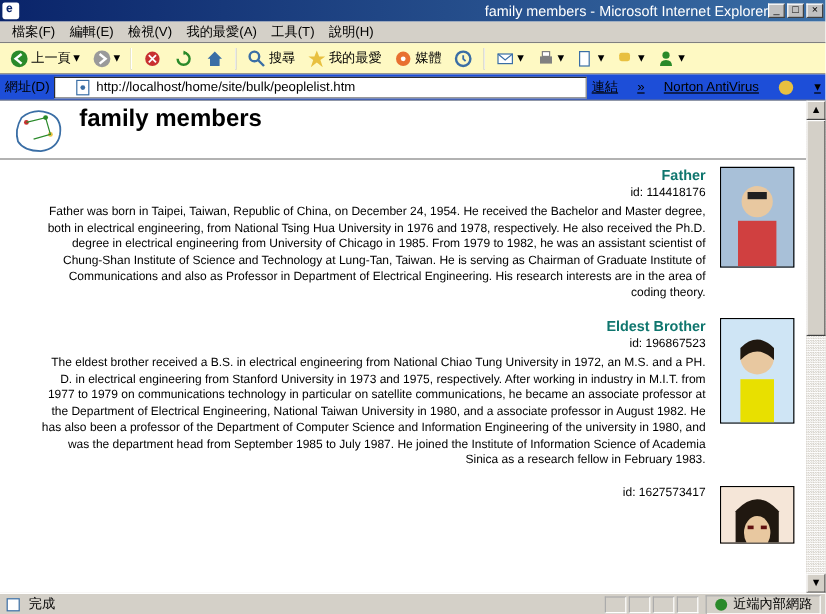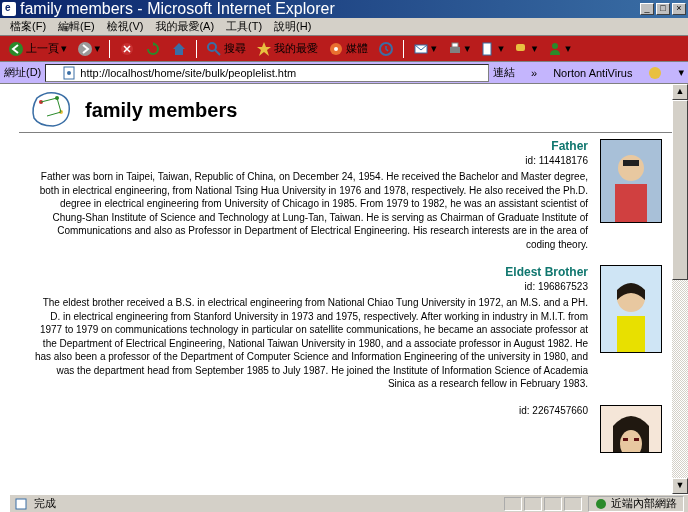--- a/index.html
+++ b/index.html
@@ -1,59 +1,59 @@
 <!DOCTYPE html>
 <html><head>
 <meta charset="utf-8">
 <style>
 * { margin: 0; padding: 0; box-sizing: border-box; }
 body { font-family: "Microsoft Sans Serif", Tahoma, sans-serif; font-size: 11px; background: #fff; width: 688px; height: 512px; overflow: hidden; position: relative; }
 
 .titlebar { background: linear-gradient(to right, #0a246a, #3a6ea5); color: #fff; height: 18px; display: flex; align-items: center; padding: 0 2px; }
 .titlebar-icon { width: 14px; height: 14px; margin-right: 4px; background: #fff; border-radius: 2px; position: relative; }
 .titlebar-icon::after { content: "e"; color: #0a246a; font-weight: bold; font-size: 10px; position: absolute; left: 3px; top: 0; }
-.titlebar-text { flex: 1; font-size: 16px; }
+.titlebar-text { flex: 1; font-size: 12px; text-align: right; }
 .titlebar-btns { display: flex; gap: 2px; }
 .titlebar-btn { width: 14px; height: 12px; background: #c0c0c0; border: 1px solid #fff; border-right-color: #404040; border-bottom-color: #404040; font-size: 9px; text-align: center; line-height: 9px; color: #000; cursor: pointer; }
 
 .menubar { background: #d4d0c8; height: 18px; display: flex; align-items: center; padding: 0 4px; border-bottom: 1px solid #808080; }
 .menubar span { padding: 0 6px; cursor: pointer; }
 
-.toolbar { background: #b91c1c; height: 26px; display: flex; align-items: center; padding: 0 4px; gap: 2px; border-bottom: 1px solid #808080; }
+.toolbar { background: #fef9c3; height: 26px; display: flex; align-items: center; padding: 0 4px; gap: 2px; border-bottom: 1px solid #808080; }
 .tb-btn { padding: 2px 4px; display: flex; align-items: center; gap: 2px; cursor: pointer; }
 .tb-sep { width: 1px; height: 18px; background: #808080; margin: 0 3px; border-right: 1px solid #fff; }
 .tb-icon { width: 16px; height: 16px; display: inline-block; }
 
-.addrbar { background: #c4b5fd; height: 22px; display: flex; align-items: center; padding: 0 4px; gap: 4px; border-bottom: 1px solid #808080; }
+.addrbar { background: #1d4ed8; height: 22px; display: flex; align-items: center; padding: 0 4px; gap: 4px; border-bottom: 1px solid #808080; }
 .addr-input { flex: 1; height: 18px; border: 1px inset #808080; background: #fff; padding: 0 16px; display: flex; align-items: center; font-size: 11px; }
 .addr-input .page-icon { width: 14px; height: 14px; margin-right: 4px; }
-.addr-links { display: flex; align-items: center; gap: 16px; }
+.addr-links { display: flex; align-items: center; gap: 16px; text-decoration: underline; }
 
 .content { position: absolute; top: 84px; left: 0; right: 16px; bottom: 18px; overflow: hidden; background: #fff; padding: 0; }
 .scrollbar { position: absolute; top: 84px; right: 0; bottom: 18px; width: 16px; background: #d4d0c8; }
 .sb-btn { width: 16px; height: 16px; background: #d4d0c8; border: 1px solid #fff; border-right-color: #404040; border-bottom-color: #404040; text-align: center; line-height: 12px; font-size: 9px; cursor: pointer; }
 .sb-track { position: absolute; top: 16px; bottom: 16px; left: 0; right: 0; background: repeating-conic-gradient(#d4d0c8 0% 25%, #fff 0% 50%) 50% / 2px 2px; }
 .sb-thumb { width: 16px; height: 180px; background: #d4d0c8; border: 1px solid #fff; border-right-color: #404040; border-bottom-color: #404040; }
 .sb-bottom { position: absolute; bottom: 0; }
 
-.page-header { display: flex; align-items: flex-end; padding: 4px 10px 4px 10px; border-bottom: 1px solid #808080; gap: 10px; margin-left: 19px; }
+.page-header { display: flex; padding: 4px 10px 4px 10px; border-bottom: 1px solid #808080; gap: 10px; }
 .logo { width: 46px; height: 40px; }
 .page-title { font-family: Verdana, sans-serif; font-size: 20px; font-weight: bold; color: #000; padding-bottom: 6px; }
 
 .member { display: flex; padding: 6px 10px 8px 10px; }
 .member-text { flex: 1; text-align: right; font-family: Verdana, sans-serif; padding-right: 12px; }
 .member-name { font-size: 12px; font-weight: bold; color: #0f766e; margin-bottom: 2px; }
 .member-id { font-size: 10px; color: #000; margin-bottom: 4px; }
 .member-desc { font-size: 10px; color: #000; line-height: 1.35; text-align: right; margin-left: 22px; }
 .member-photo { width: 62px; flex-shrink: 0; border: 1px solid #000; background: #b0c8e0; display: flex; align-items: center; justify-content: center; }
 .photo-1 { height: 84px; }
 .photo-2 { height: 88px; background: #cfe5f5; }
 .photo-3 { height: 48px; background: #f5e6d8; }
 
-.statusbar { position: absolute; bottom: 0; left: 10px; right: 0; height: 18px; background: #d4d0c8; display: flex; align-items: center; padding: 0 4px; gap: 6px; border-top: 1px solid #fff; }
+.statusbar { position: absolute; bottom: 0; left: 0; right: 0; height: 18px; background: #d4d0c8; display: flex; align-items: center; padding: 0 4px; gap: 6px; border-top: 1px solid #fff; }
 .status-pane { border: 1px inset #fff; padding: 0 6px; height: 16px; display: flex; align-items: center; }
 .status-done { flex: 1; }
 .status-divs { display: flex; gap: 2px; }
 .status-divs .seg { width: 18px; height: 14px; border: 1px inset #fff; }
 </style>
 </head>
 <body>
 
 <div class="titlebar">
   <span class="titlebar-icon"></span>
@@ -230,21 +230,21 @@
           <rect width="60" height="86" fill="#cfe5f5"></rect>
           <circle cx="30" cy="32" r="14" fill="#e8c8a0"></circle>
           <path d="M16 24 Q30 10 44 24 L44 34 Q30 20 16 34 Z" fill="#201810"></path>
           <rect x="16" y="50" width="28" height="36" fill="#e8e000"></rect>
         </svg>
     </div>
   </div>
 
   <div class="member">
     <div class="member-text">
-      <div class="member-id">id: 2267457660</div>
+      <div class="member-id">id: 1627573417</div>
       <div class="member-desc"></div>
     </div>
     <div class="member-photo photo-3">
       <svg width="60" height="46" viewBox="0 0 60 46">
           <rect width="60" height="46" fill="#f5e6d8"></rect>
           <path d="M12 20 Q30 0 48 20 L48 46 L12 46 Z" fill="#201810"></path>
           <ellipse cx="30" cy="38" rx="11" ry="14" fill="#e8c8a0"></ellipse>
           <rect x="22" y="32" width="5" height="3" fill="#601010"></rect>
           <rect x="33" y="32" width="5" height="3" fill="#601010"></rect>
         </svg>

